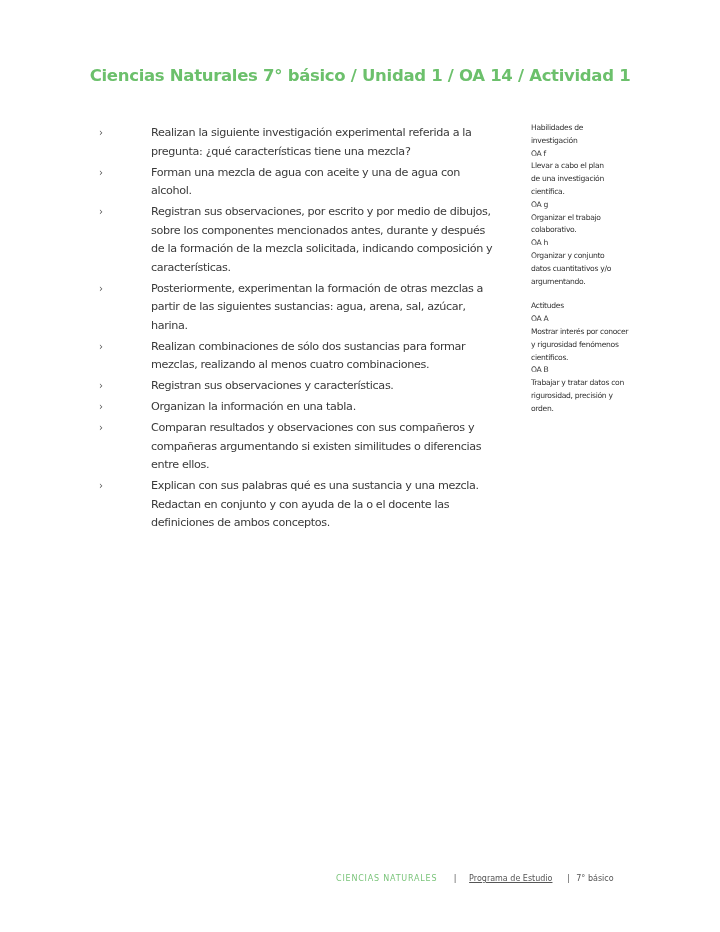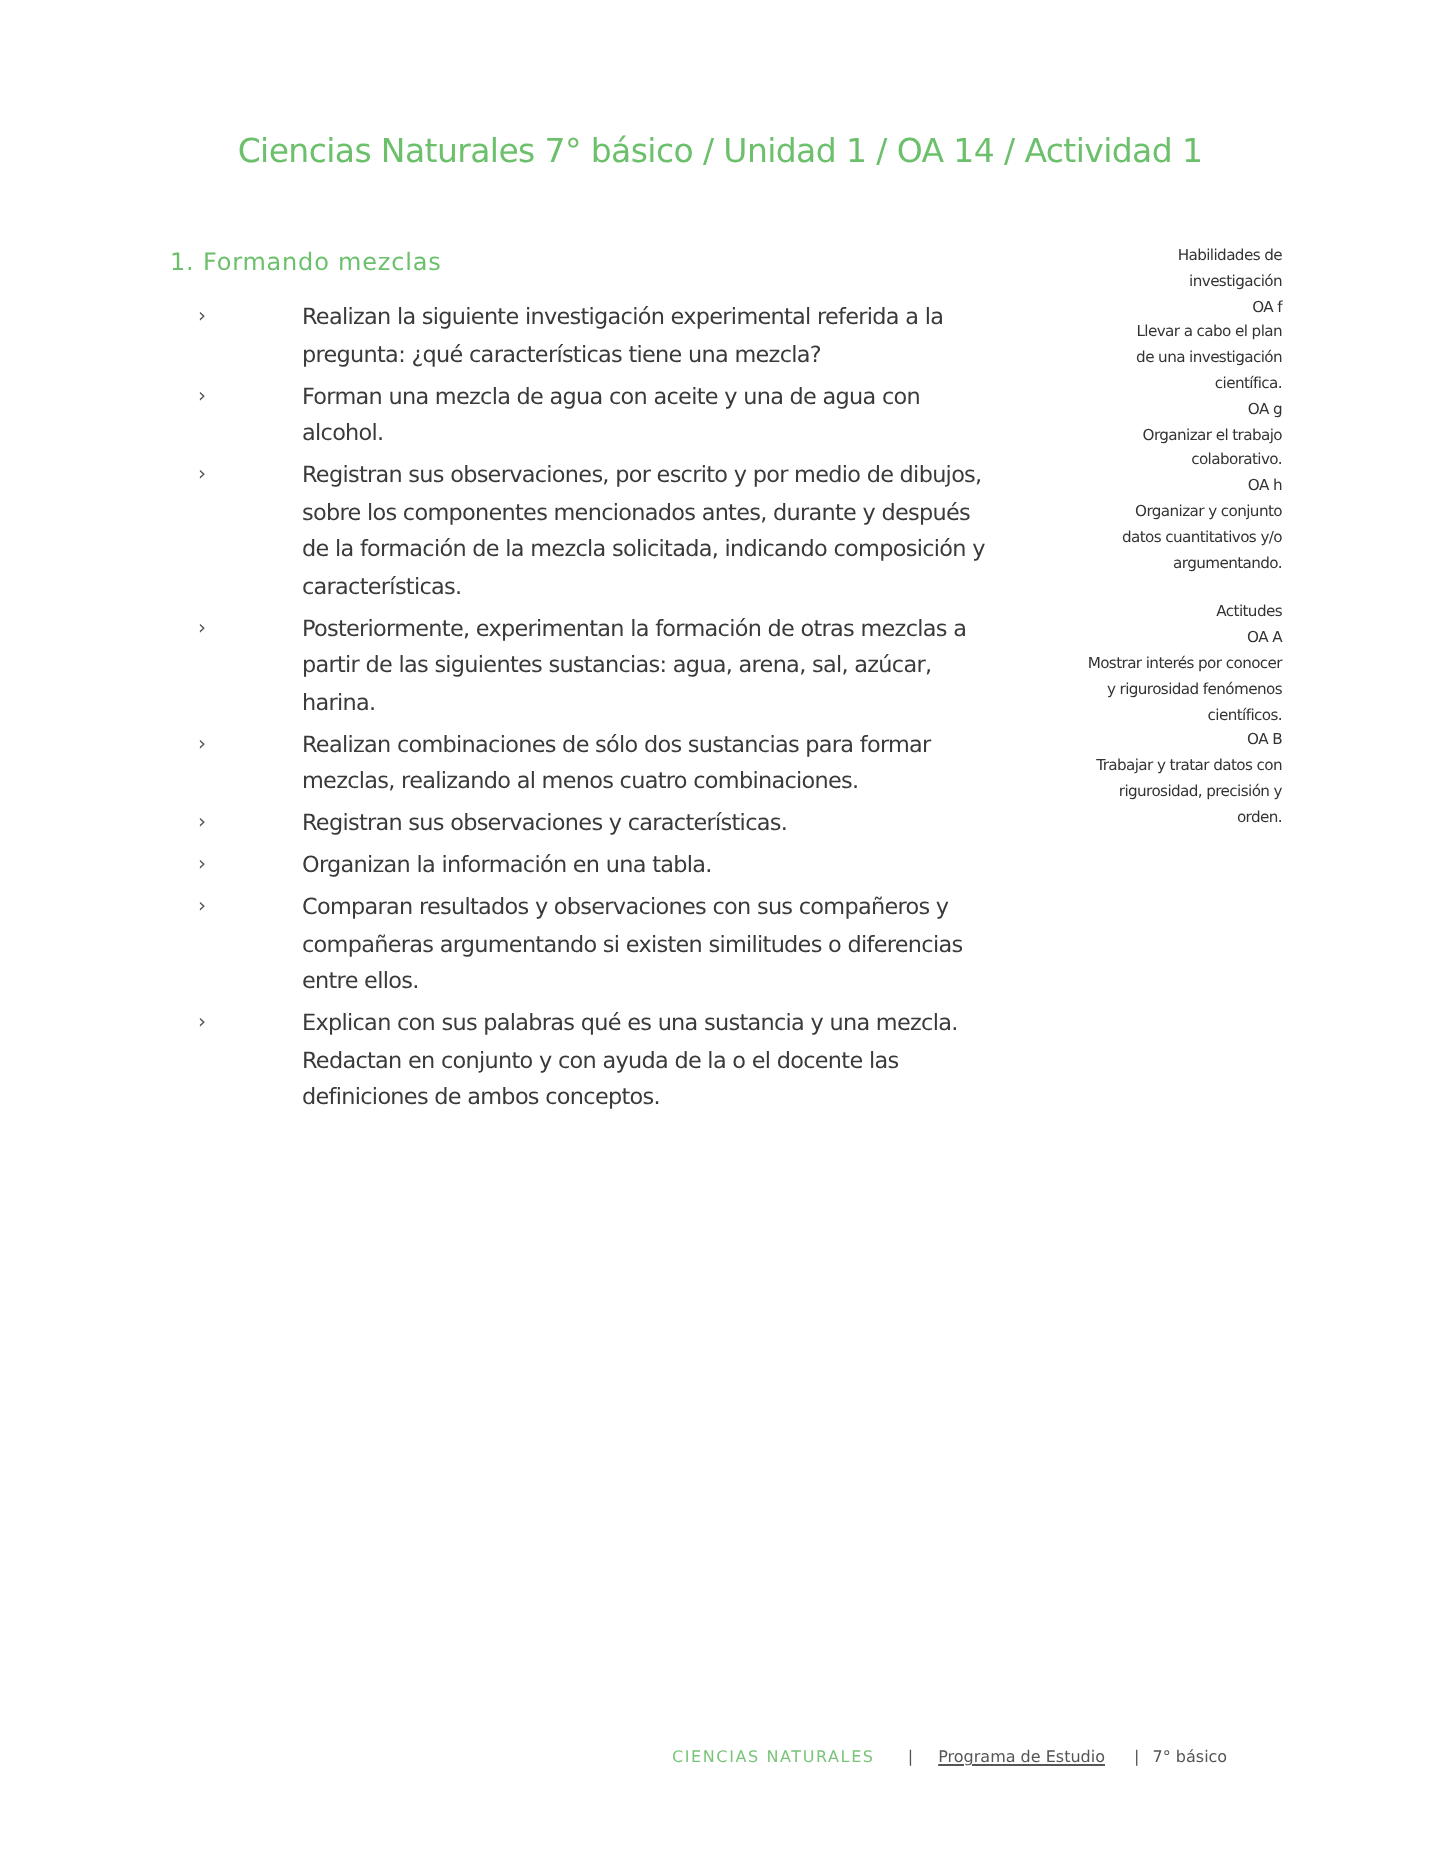--- a/index.html
+++ b/index.html
@@ -2,21 +2,21 @@
 <html><head>
   <meta charset="utf-8">
   <style>
     * { margin: 0; padding: 0; box-sizing: border-box; }
     html, body { width: 720px; height: 932px; background: #ffffff; overflow: hidden; }
     body { position: relative; font-family: "Liberation Sans", sans-serif; color: #333333; }
 
     .page-title {
       position: absolute; left: 0; top: 66px; width: 720px;
       text-align: center; font-size: 16.5px; color: #6cc06c;
-      font-family: "DejaVu Sans", sans-serif; font-weight: normal; letter-spacing: -0.3px;
+      font-family: "DejaVu Sans", sans-serif; font-weight: bold; letter-spacing: -0.3px;
     }
 
     .main-col { position: absolute; left: 85px; top: 124px; width: 415px; }
     .section-heading {
       font-size: 12px; color: #6cc06c; letter-spacing: 0.4px;
       font-family: "DejaVu Sans", sans-serif; margin-bottom: 12px;
     }
     .steps { list-style: none; padding-left: 14px; }
     .step {
       position: relative; padding-left: 12px;
@@ -25,42 +25,41 @@
       font-family: "DejaVu Sans", sans-serif; letter-spacing: -0.35px;
     }
     .step .bullet {
       position: absolute; left: 0; top: 0; color: #555; font-size: 10px;
     }
     .step-text { display: block; margin-left: 40px; }
 
     .side-col {
       position: absolute; left: 531px; top: 122px; width: 110px;
       font-size: 7.6px; line-height: 12.8px; color: #333;
-      font-family: "DejaVu Sans", sans-serif; letter-spacing: -0.3px; text-align: right;
+      font-family: "DejaVu Sans", sans-serif; letter-spacing: -0.3px;
     }
     .side-group { margin-bottom: 12px; }
     .side-line { display: block; }
 
     .footer {
       position: absolute; top: 874px; left: 336px;
       font-size: 8px; white-space: nowrap; font-family: "DejaVu Sans", sans-serif;
     }
     .footer .subject { color: #7ac47a; letter-spacing: 0.8px; }
     .footer .sep { color: #555; margin: 0 10px 0 14px; }
     .footer .program { color: #555; text-decoration: underline; }
     .footer .sep2 { color: #555; margin: 0 4px 0 12px; }
     .footer .grade { color: #555; margin-top: 24px; }
   </style>
 </head>
 <body>
 
 <div class="page-title">Ciencias Naturales 7° básico / Unidad 1 / OA 14 / Actividad 1</div>
 
 <div class="main-col">
-  <div class="section-heading">1. Formando mezclas</div>
   <ul class="steps">
     <li class="step">
       <span class="bullet">›</span>
       <span class="step-text">Realizan la siguiente investigación experimental referida a la pregunta: ¿qué características tiene una mezcla?</span>
     </li>
     <li class="step">
       <span class="bullet">›</span>
       <span class="step-text">Forman una mezcla de agua con aceite y una de agua con alcohol.</span>
     </li>
     <li class="step">

